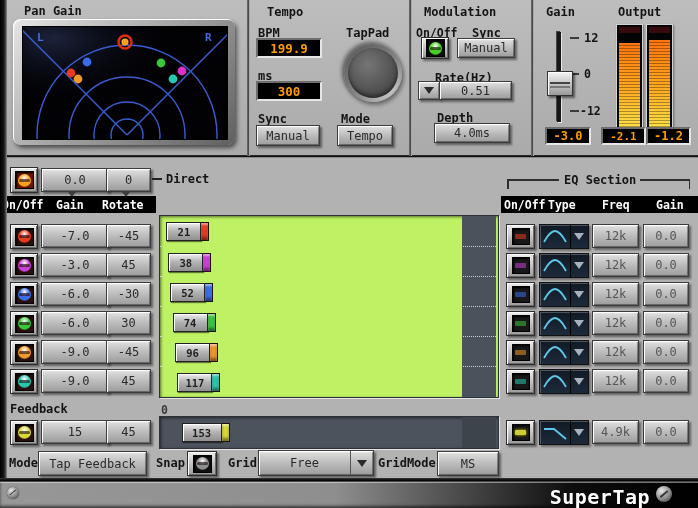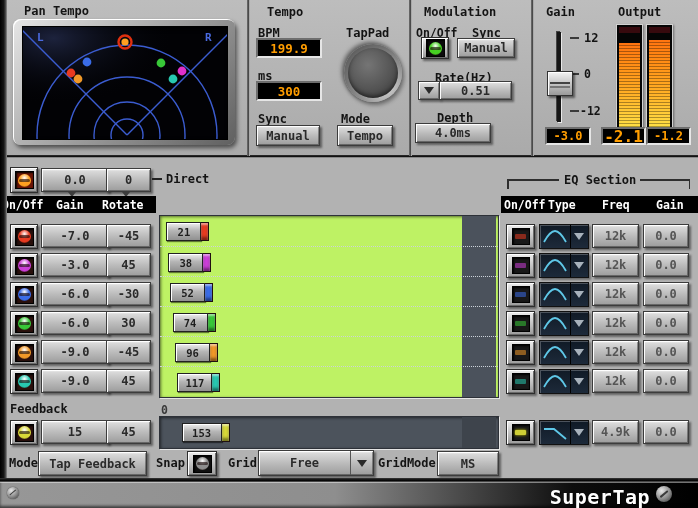--- a/index.html
+++ b/index.html
@@ -6,21 +6,21 @@
   #app{position:relative;width:698px;height:508px;background:#b2b2b2;overflow:hidden;
        font-family:"DejaVu Sans Mono","Liberation Mono",monospace;font-weight:bold;
        -webkit-font-smoothing:none;}
   .abs{position:absolute;}
   .lbl{position:absolute;color:#141414;font-size:12px;letter-spacing:0px;white-space:nowrap;}
   
   .btn{position:absolute;display:flex;align-items:center;justify-content:center;
        background:linear-gradient(180deg,#f4f4f4 0%,#d9d9d9 10%,#bcbcbc 50%,#9c9c9c 100%);
        border:1px solid #3c3c3c;
        box-shadow:inset 1px 1px 0 rgba(255,255,255,.95),inset -1px -1px 0 rgba(0,0,0,.35),2px 2px 2px rgba(0,0,0,.45);
-       color:#2b2b2b;font-size:12px;font-weight:bold;white-space:nowrap;}
+       color:#2b2b2b;font-size:12px;font-weight:normal;white-space:nowrap;}
   
   .lcd{position:absolute;display:flex;align-items:center;justify-content:center;
        background:#000;color:#ff9d00;font-size:12.5px;
        border:2px solid;border-color:#6e6e6e #e6e6e6 #e6e6e6 #6e6e6e;
        box-shadow:inset 0 0 3px #000;}
   
   .ledbtn{position:absolute;display:flex;align-items:center;justify-content:center;
        background:linear-gradient(180deg,#eee,#9a9a9a);border:1px solid #2d2d2d;
        box-shadow:inset 1px 1px 0 #fff,inset -1px -1px 0 #6a6a6a,2px 2px 2px rgba(0,0,0,.45);}
   .led-well{width:17px;height:16px;background:#2a100c;border:1px solid #000;
@@ -79,21 +79,21 @@
 <body>
 
 <div id="app">
 
   <div class="abs" style="left:0;top:0;width:698px;height:156px;background:linear-gradient(180deg,#bdbdbd,#aaaaaa);"></div>
   <div class="abs" style="left:0;top:155px;width:698px;height:3px;background:linear-gradient(180deg,#303030,#0c0c0c 60%,#e0e0e0);"></div>
   <div class="divline" style="left:247px;height:156px;"></div>
   <div class="divline" style="left:409px;height:156px;"></div>
   <div class="divline" style="left:531px;height:156px;"></div>
 
-  <div class="lbl" style="left:24px;top:4px;">Pan Tempo</div>
+  <div class="lbl" style="left:24px;top:4px;">Pan Gain</div>
   <div class="abs" style="left:13px;top:19px;width:222px;height:126px;border-radius:8px;
               background:linear-gradient(135deg,#e6e6e6,#9a9a9a 55%,#606060);
               box-shadow:2px 3px 4px rgba(0,0,0,.55),inset 1px 1px 0 #fff;"></div>
   <div class="abs" style="left:22px;top:26px;width:204px;height:112px;background:#020205;overflow:hidden;
               border:1px solid #000;box-shadow:inset 2px 2px 4px #000;">
     <svg width="204" height="112" style="display:block">
       <defs>
         <radialGradient id="sheen" cx="15%" cy="10%" r="60%">
           <stop offset="0%" stop-color="rgba(90,110,190,0.30)"></stop>
           <stop offset="100%" stop-color="rgba(0,0,0,0)"></stop>
@@ -149,21 +149,21 @@
       </div>
   </div>
   <div class="lbl" style="left:472px;top:26px;">Sync</div>
   <div class="btn" style="left:457px;top:38px;width:56px;height:18px;">Manual</div>
   <div class="lbl" style="left:435px;top:71px;">Rate(Hz)</div>
   <div class="btn" style="left:418px;top:81px;width:20px;height:17px;">
     <span class="tri-down-dark"></span>
   </div>
   <div class="btn" style="left:439px;top:81px;width:71px;height:17px;">0.51</div>
   <div class="lbl" style="left:437px;top:111px;">Depth</div>
-  <div class="btn" style="left:415px;top:123px;width:74px;height:18px;">4.0ms</div>
+  <div class="btn" style="left:434px;top:123px;width:74px;height:18px;">4.0ms</div>
 
   <div class="lbl" style="left:546px;top:5px;">Gain</div>
   <div class="abs" style="left:557px;top:32px;width:4px;height:90px;background:#161616;
               box-shadow:1px 1px 0 #e8e8e8,-1px -1px 0 #444;"></div>
   <div class="abs" style="left:570px;top:37px;width:9px;height:2px;background:#3a3a3a;"></div>
   <div class="abs" style="left:570px;top:73px;width:9px;height:2px;background:#3a3a3a;"></div>
   <div class="abs" style="left:570px;top:110px;width:9px;height:2px;background:#3a3a3a;"></div>
   <div class="lbl" style="left:584px;top:31px;font-size:12px;">12</div>
   <div class="lbl" style="left:584px;top:67px;font-size:11.5px;">0</div>
   <div class="lbl" style="left:580px;top:104px;font-size:11.5px;">-12</div>
@@ -177,21 +177,21 @@
 
   <div class="lbl" style="left:618px;top:5px;">Output</div>
   <div class="meter" style="left:616px;top:24px;">
     <div class="meter-cap"></div>
     <div class="meter-bar" style="height:84px;"></div>
   </div>
   <div class="meter" style="left:646px;top:24px;">
     <div class="meter-cap"></div>
     <div class="meter-bar" style="height:87px;"></div>
   </div>
-  <div class="lcd" style="left:601px;top:127px;width:41px;height:14px;font-size:16px;">-2.1</div>
+  <div class="lcd" style="left:601px;top:127px;width:41px;height:14px;font-size:11px;">-2.1</div>
   <div class="lcd" style="left:646px;top:127px;width:41px;height:14px;font-size:12px;">-1.2</div>
 
   <div class="ledbtn" style="left:10px;top:167px;width:26px;height:24px;">
     <div class="led-well red">
         <div class="led-sphere" style="background: radial-gradient(circle at 50% 30%, rgb(255, 255, 255) 0%, rgb(255, 160, 32) 42%, rgb(255, 160, 32) 68%, rgb(24, 4, 0) 100%);"></div>
       </div>
   </div>
   <div class="btn" style="left:41px;top:168px;width:66px;height:22px;">0.0</div>
   <div class="btn" style="left:106px;top:168px;width:43px;height:22px;">0</div>
   <span class="tri-mini" style="left:68px;top:192px;"></span>

